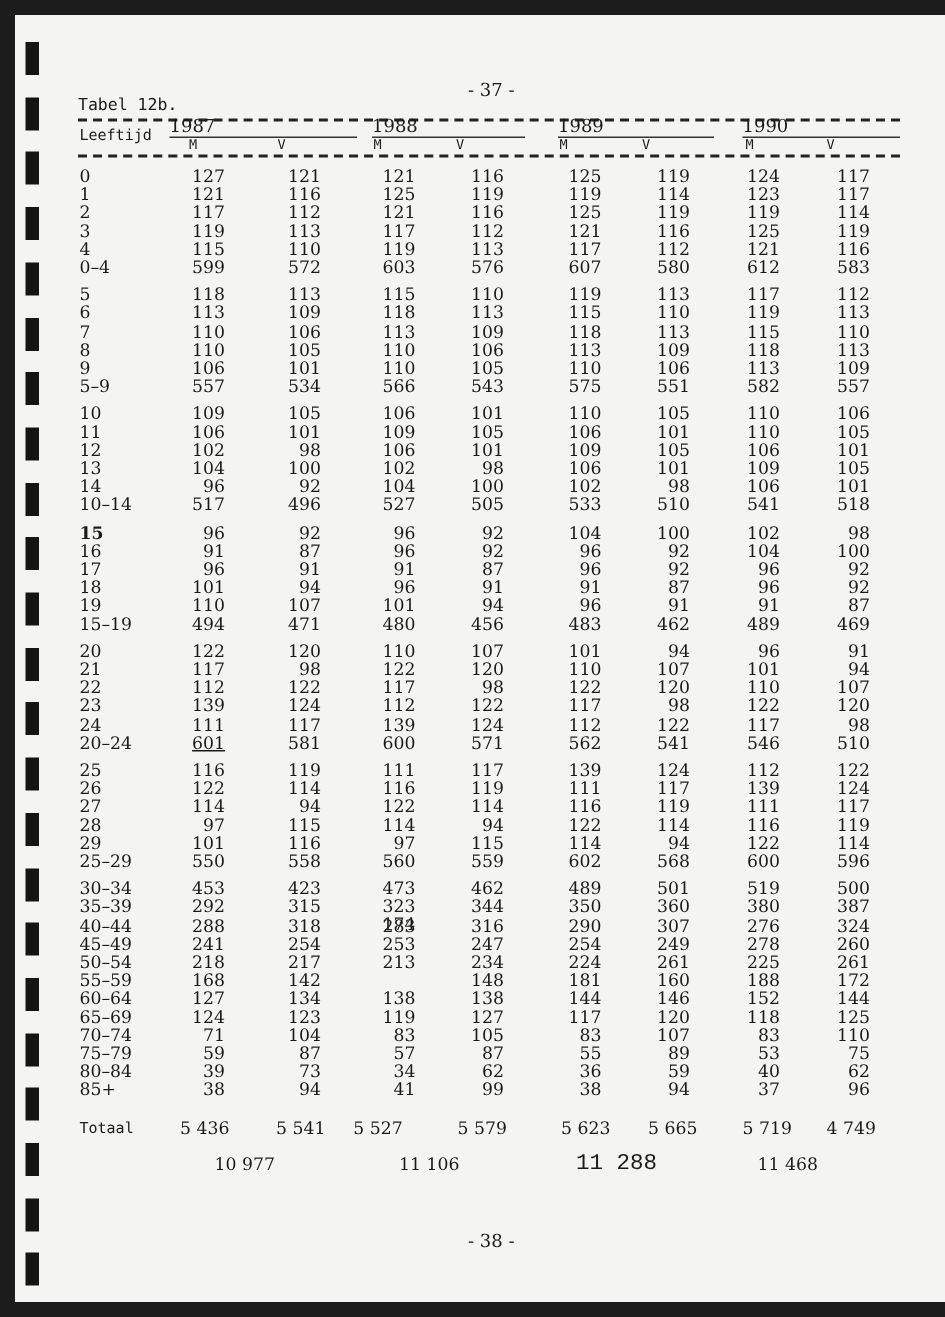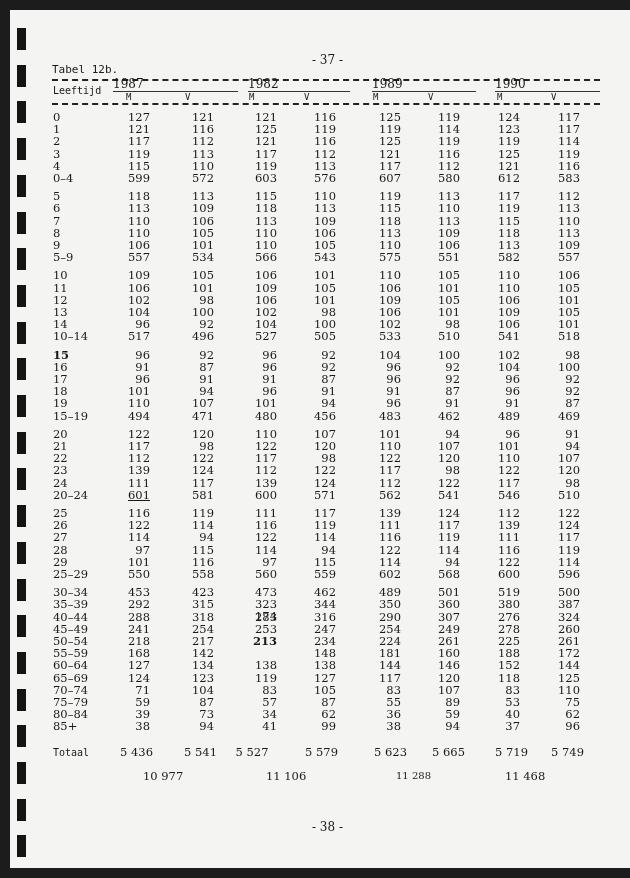--- a/index.html
+++ b/index.html
@@ -47,21 +47,21 @@
 <div class="txt" style="left:312px;top:54px;font-size:12px;">- 37 -</div>
 <div class="txt mono" style="left:52px;top:64px;font-size:11px;">Tabel 12b.</div>
 
 <div class="rule" style="left:52px;top:79px;width:548px;"></div>
 <div class="txt mono" style="left:53px;top:85px;">Leeftijd</div>
 <div id="yearheads">
     <div class="txt" style="left: 113px; top: 78px; font-size: 12px;">1987</div>
     <div class="thin" style="left: 113px; top: 91px; width: 125px;"></div>
     <div class="txt mono" style="left: 126px; top: 91px; font-size: 9px;">M</div>
     <div class="txt mono" style="left: 185px; top: 91px; font-size: 9px;">V</div>
-    <div class="txt" style="left: 248px; top: 78px; font-size: 12px;">1982</div>
+    <div class="txt" style="left: 248px; top: 78px; font-size: 12px;">1988</div>
     <div class="thin" style="left: 248px; top: 91px; width: 102px;"></div>
     <div class="txt mono" style="left: 249px; top: 91px; font-size: 9px;">M</div>
     <div class="txt mono" style="left: 304px; top: 91px; font-size: 9px;">V</div>
     <div class="txt" style="left: 372px; top: 78px; font-size: 12px;">1989</div>
     <div class="thin" style="left: 372px; top: 91px; width: 104px;"></div>
     <div class="txt mono" style="left: 373px; top: 91px; font-size: 9px;">M</div>
     <div class="txt mono" style="left: 428px; top: 91px; font-size: 9px;">V</div>
     <div class="txt" style="left: 495px; top: 78px; font-size: 12px;">1990</div>
     <div class="thin" style="left: 495px; top: 91px; width: 105px;"></div>
     <div class="txt mono" style="left: 497px; top: 91px; font-size: 9px;">M</div>
@@ -426,21 +426,21 @@
     <div class="num" style="left: 174px; top: 622.8px;">254</div>
     <div class="num" style="left: 237px; top: 622.8px;">253</div>
     <div class="num" style="left: 296px; top: 622.8px;">247</div>
     <div class="num" style="left: 361px; top: 622.8px;">254</div>
     <div class="num" style="left: 420px; top: 622.8px;">249</div>
     <div class="num" style="left: 480px; top: 622.8px;">278</div>
     <div class="num" style="left: 540px; top: 622.8px;">260</div>
     <div class="lab" style="left: 53px; top: 635px;">50–54</div>
     <div class="num" style="left: 110px; top: 635px;">218</div>
     <div class="num" style="left: 174px; top: 635px;">217</div>
-    <div class="num" style="left: 237px; top: 635px; font-weight: bold;">213</div>
+    <div class="num" style="left: 237px; top: 635px;">213</div>
     <div class="num" style="left: 296px; top: 635px;">234</div>
     <div class="num" style="left: 361px; top: 635px;">224</div>
     <div class="num" style="left: 420px; top: 635px;">261</div>
     <div class="num" style="left: 480px; top: 635px;">225</div>
     <div class="num" style="left: 540px; top: 635px;">261</div>
     <div class="lab" style="left: 53px; top: 647.2px;">55–59</div>
     <div class="num" style="left: 110px; top: 647.2px;">168</div>
     <div class="num" style="left: 174px; top: 647.2px;">142</div>
     <div class="num" style="left: 237px; top: 610px;">174</div>
     <div class="num" style="left: 296px; top: 647.2px;">148</div>
@@ -506,20 +506,20 @@
 
 <div id="totals">
     <div class="txt mono" style="left: 53px; top: 747px;">Totaal</div>
     <div class="num" style="width: 60px; left: 93px; top: 746px;">5 436</div>
     <div class="num" style="width: 60px; left: 157px; top: 746px;">5 541</div>
     <div class="num" style="width: 60px; left: 222px; top: 746px; text-align: center;">5 527</div>
     <div class="num" style="width: 60px; left: 278px; top: 746px;">5 579</div>
     <div class="num" style="width: 60px; left: 347px; top: 746px;">5 623</div>
     <div class="num" style="width: 60px; left: 405px; top: 746px;">5 665</div>
     <div class="num" style="width: 60px; left: 468px; top: 746px;">5 719</div>
-    <div class="num" style="width: 60px; left: 524px; top: 746px;">5 749</div>
+    <div class="num" style="width: 60px; left: 524px; top: 746px;">4 749</div>
     <div class="txt" style="left: 143px; top: 770px; font-size: 11.5px;">10 977</div>
     <div class="txt" style="left: 266px; top: 770px; font-size: 11.5px;">11 106</div>
-    <div class="txt" style="left: 396px; top: 770px; font-size: 10px;">11 288</div>
+    <div class="txt" style="left: 384px; top: 770px; font-size: 15px; font-family: Liberation Mono, monospace;">11 288</div>
     <div class="txt" style="left: 505px; top: 770px; font-size: 11.5px;">11 468</div>
   </div>
 
 <div class="txt" style="left:312px;top:821px;font-size:12px;">- 38 -</div>
 
 </body></html>

